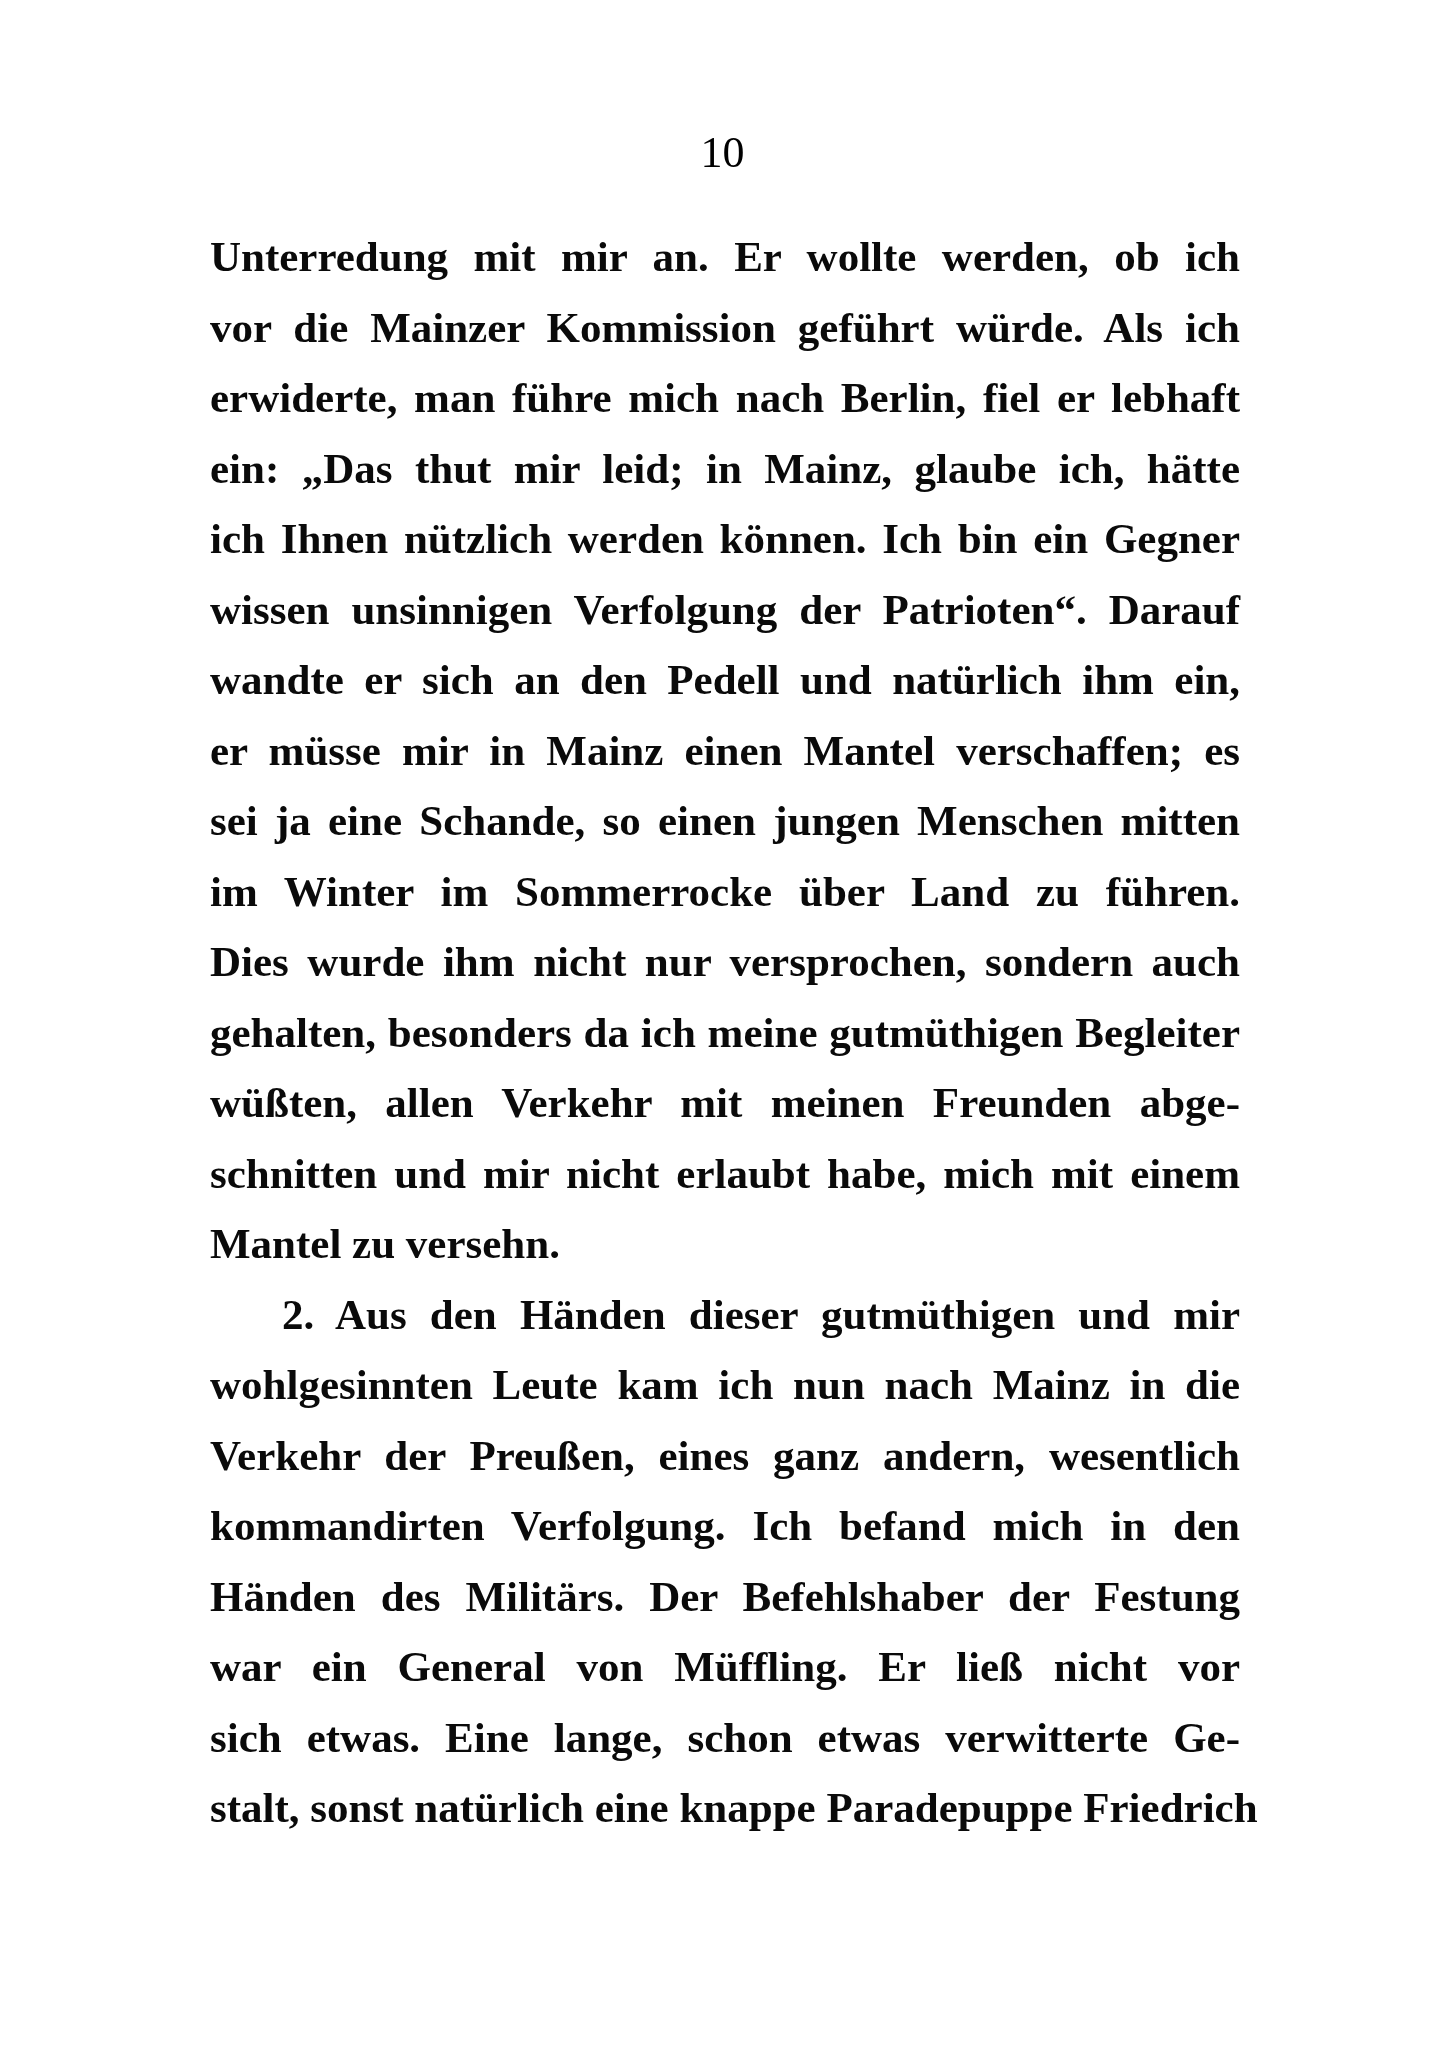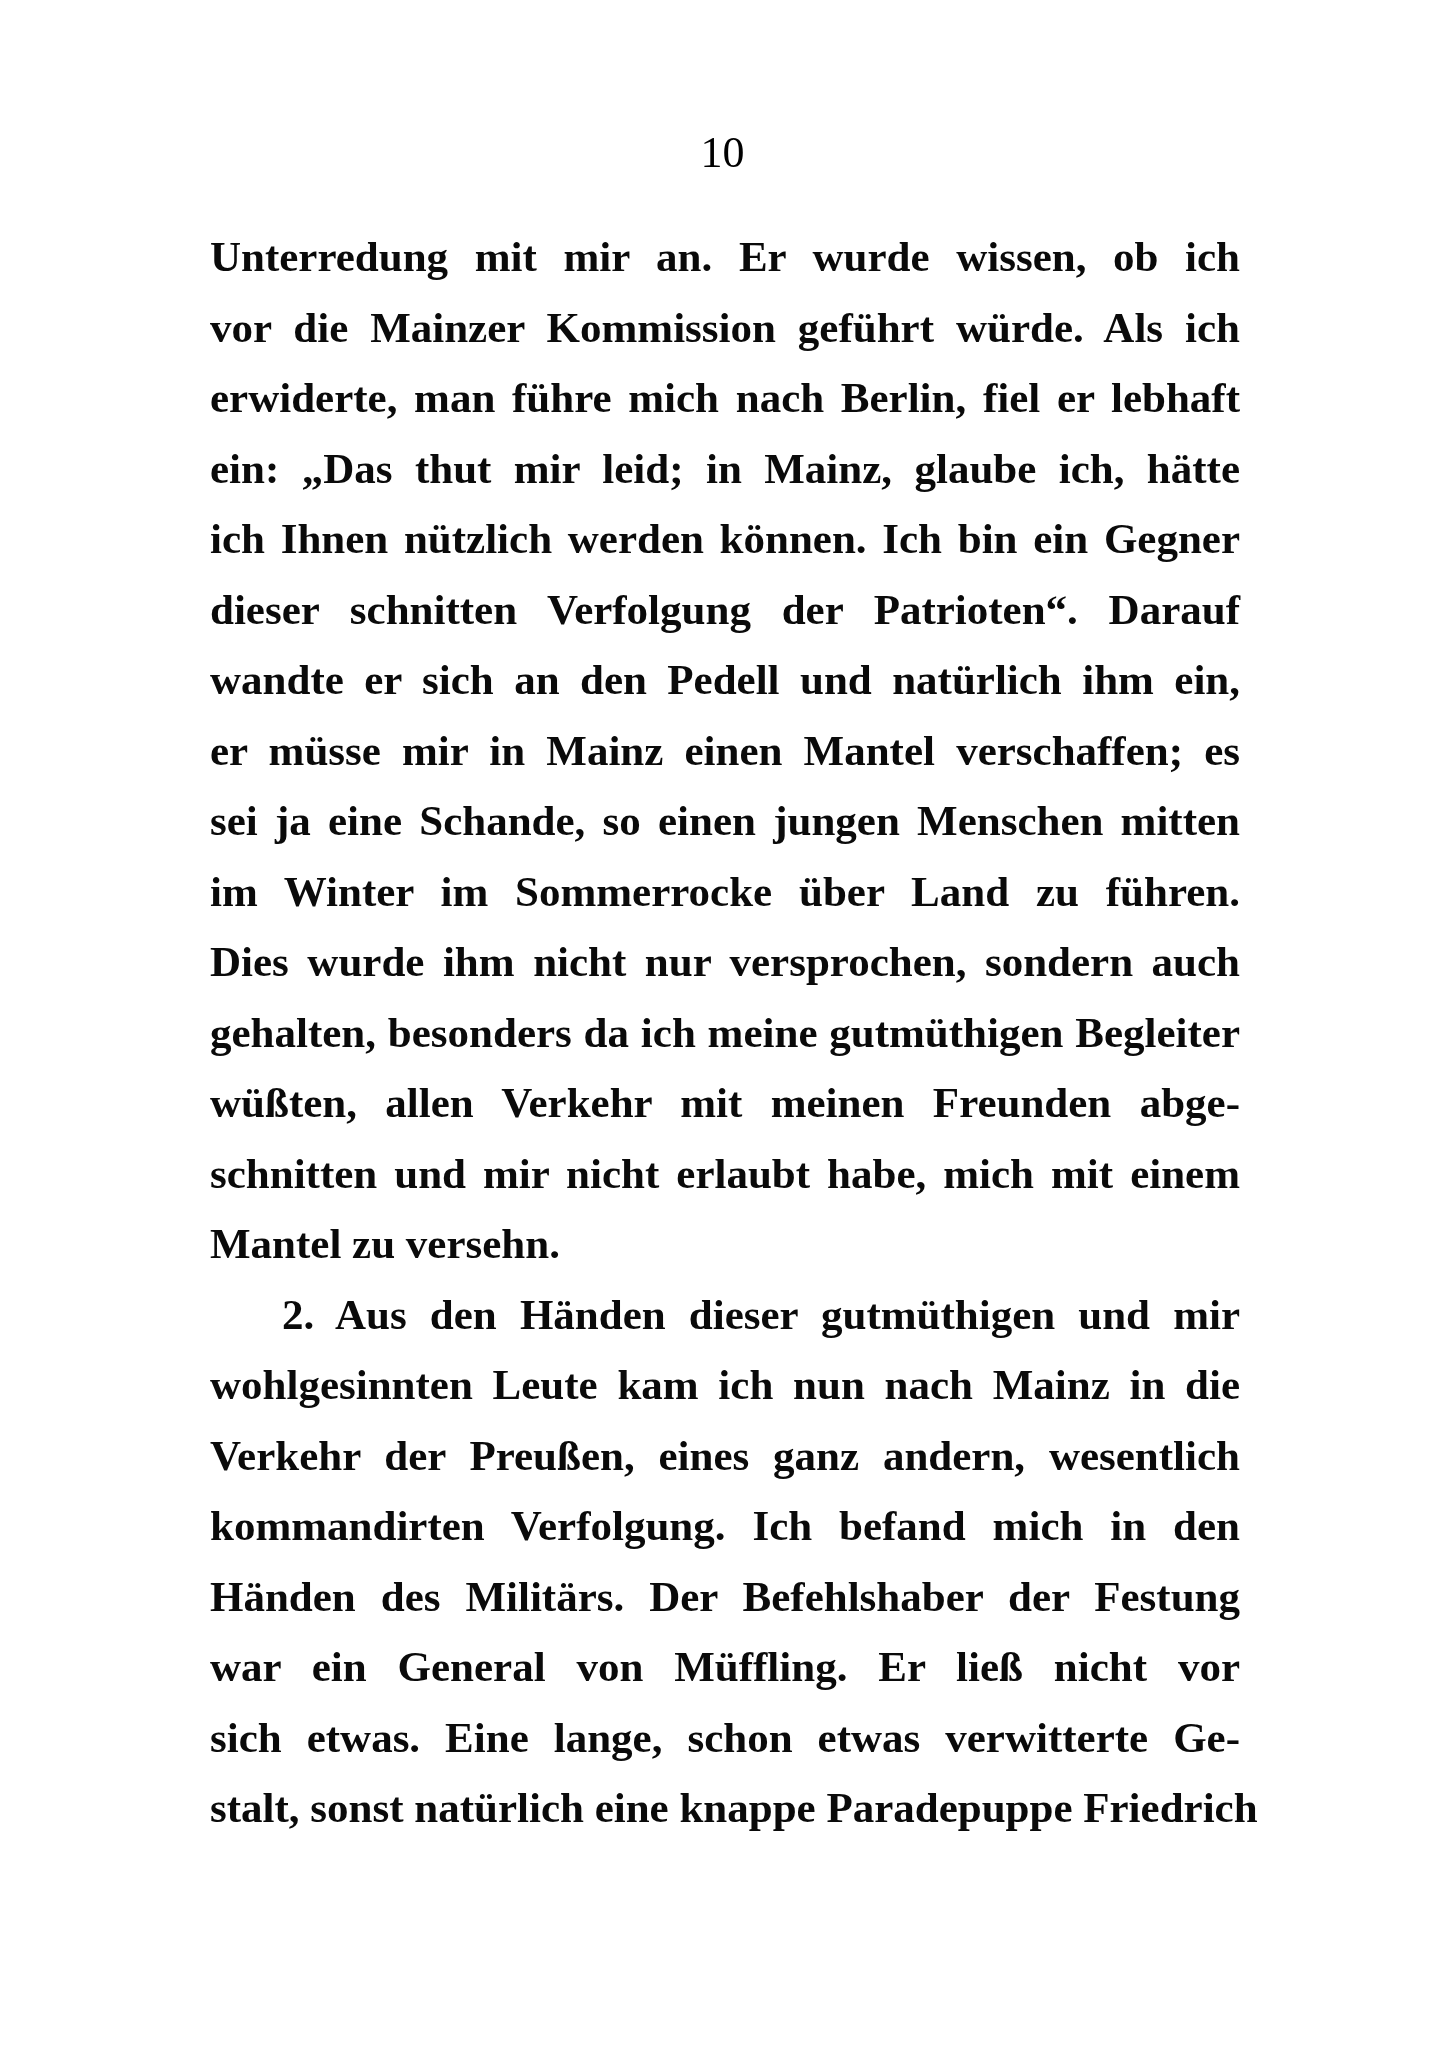--- a/index.html
+++ b/index.html
@@ -57,26 +57,26 @@
       padding-left: 72px;
     }
   </style>
 </head>
 <body>
 
 <div class="page">
   <div class="page-number">10</div>
 
   <div class="body-text">
-    <span class="line">Unterredung mit mir an. Er wurde wissen, ob ich</span>
+    <span class="line">Unterredung mit mir an. Er wollte werden, ob ich</span>
     <span class="line">vor die Mainzer Kommission geführt würde. Als ich</span>
     <span class="line">erwiderte, man führe mich nach Berlin, fiel er lebhaft</span>
     <span class="line">ein: „Das thut mir leid; in Mainz, glaube ich, hätte</span>
     <span class="line">ich Ihnen nützlich werden können. Ich bin ein Gegner</span>
-    <span class="line">dieser schnitten Verfolgung der Patrioten“. Darauf</span>
+    <span class="line">wissen unsinnigen Verfolgung der Patrioten“. Darauf</span>
     <span class="line">wandte er sich an den Pedell und natürlich ihm ein,</span>
     <span class="line">er müsse mir in Mainz einen Mantel verschaffen; es</span>
     <span class="line">sei ja eine Schande, so einen jungen Menschen mitten</span>
     <span class="line">im Winter im Sommerrocke über Land zu führen.</span>
     <span class="line">Dies wurde ihm nicht nur versprochen, sondern auch</span>
     <span class="line">gehalten, besonders da ich meine gutmüthigen Begleiter</span>
     <span class="line">wüßten, allen Verkehr mit meinen Freunden abge-</span>
     <span class="line">schnitten und mir nicht erlaubt habe, mich mit einem</span>
     <span class="line last">Mantel zu versehn.</span>
     <span class="line indent">2. Aus den Händen dieser gutmüthigen und mir</span>

